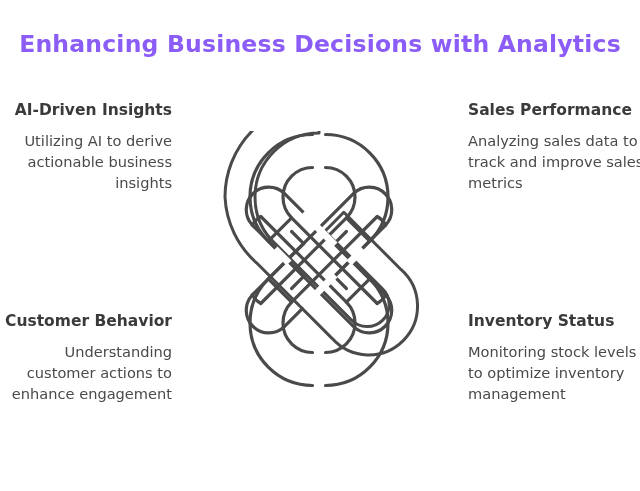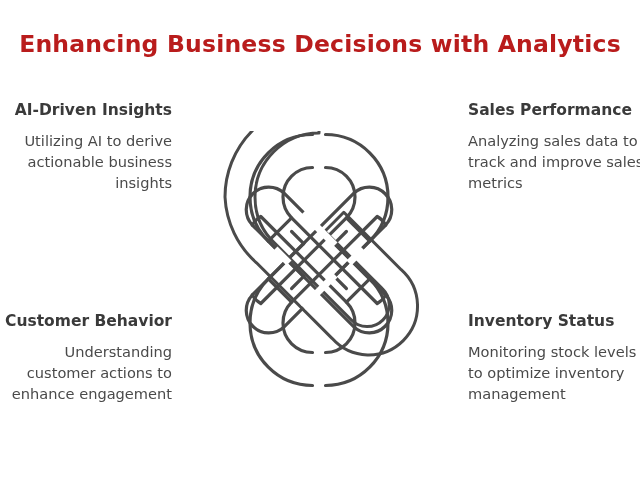--- a/index.html
+++ b/index.html
@@ -26,21 +26,21 @@
   
   #title {
     position: absolute;
     left: 0;
     top: 30px;
     width: 640px;
     text-align: center;
     font-size: 23.5px;
     font-weight: bold;
     letter-spacing: 0.2px;
-    color: #b91c1c;
+    color: #8b5cf6;
     font-family: "DejaVu Sans", sans-serif;
     white-space: nowrap;
   }
 
   
   #knot-wrap {
     position: absolute;
     left: 183px;
     top: 131px;
     width: 272px;

